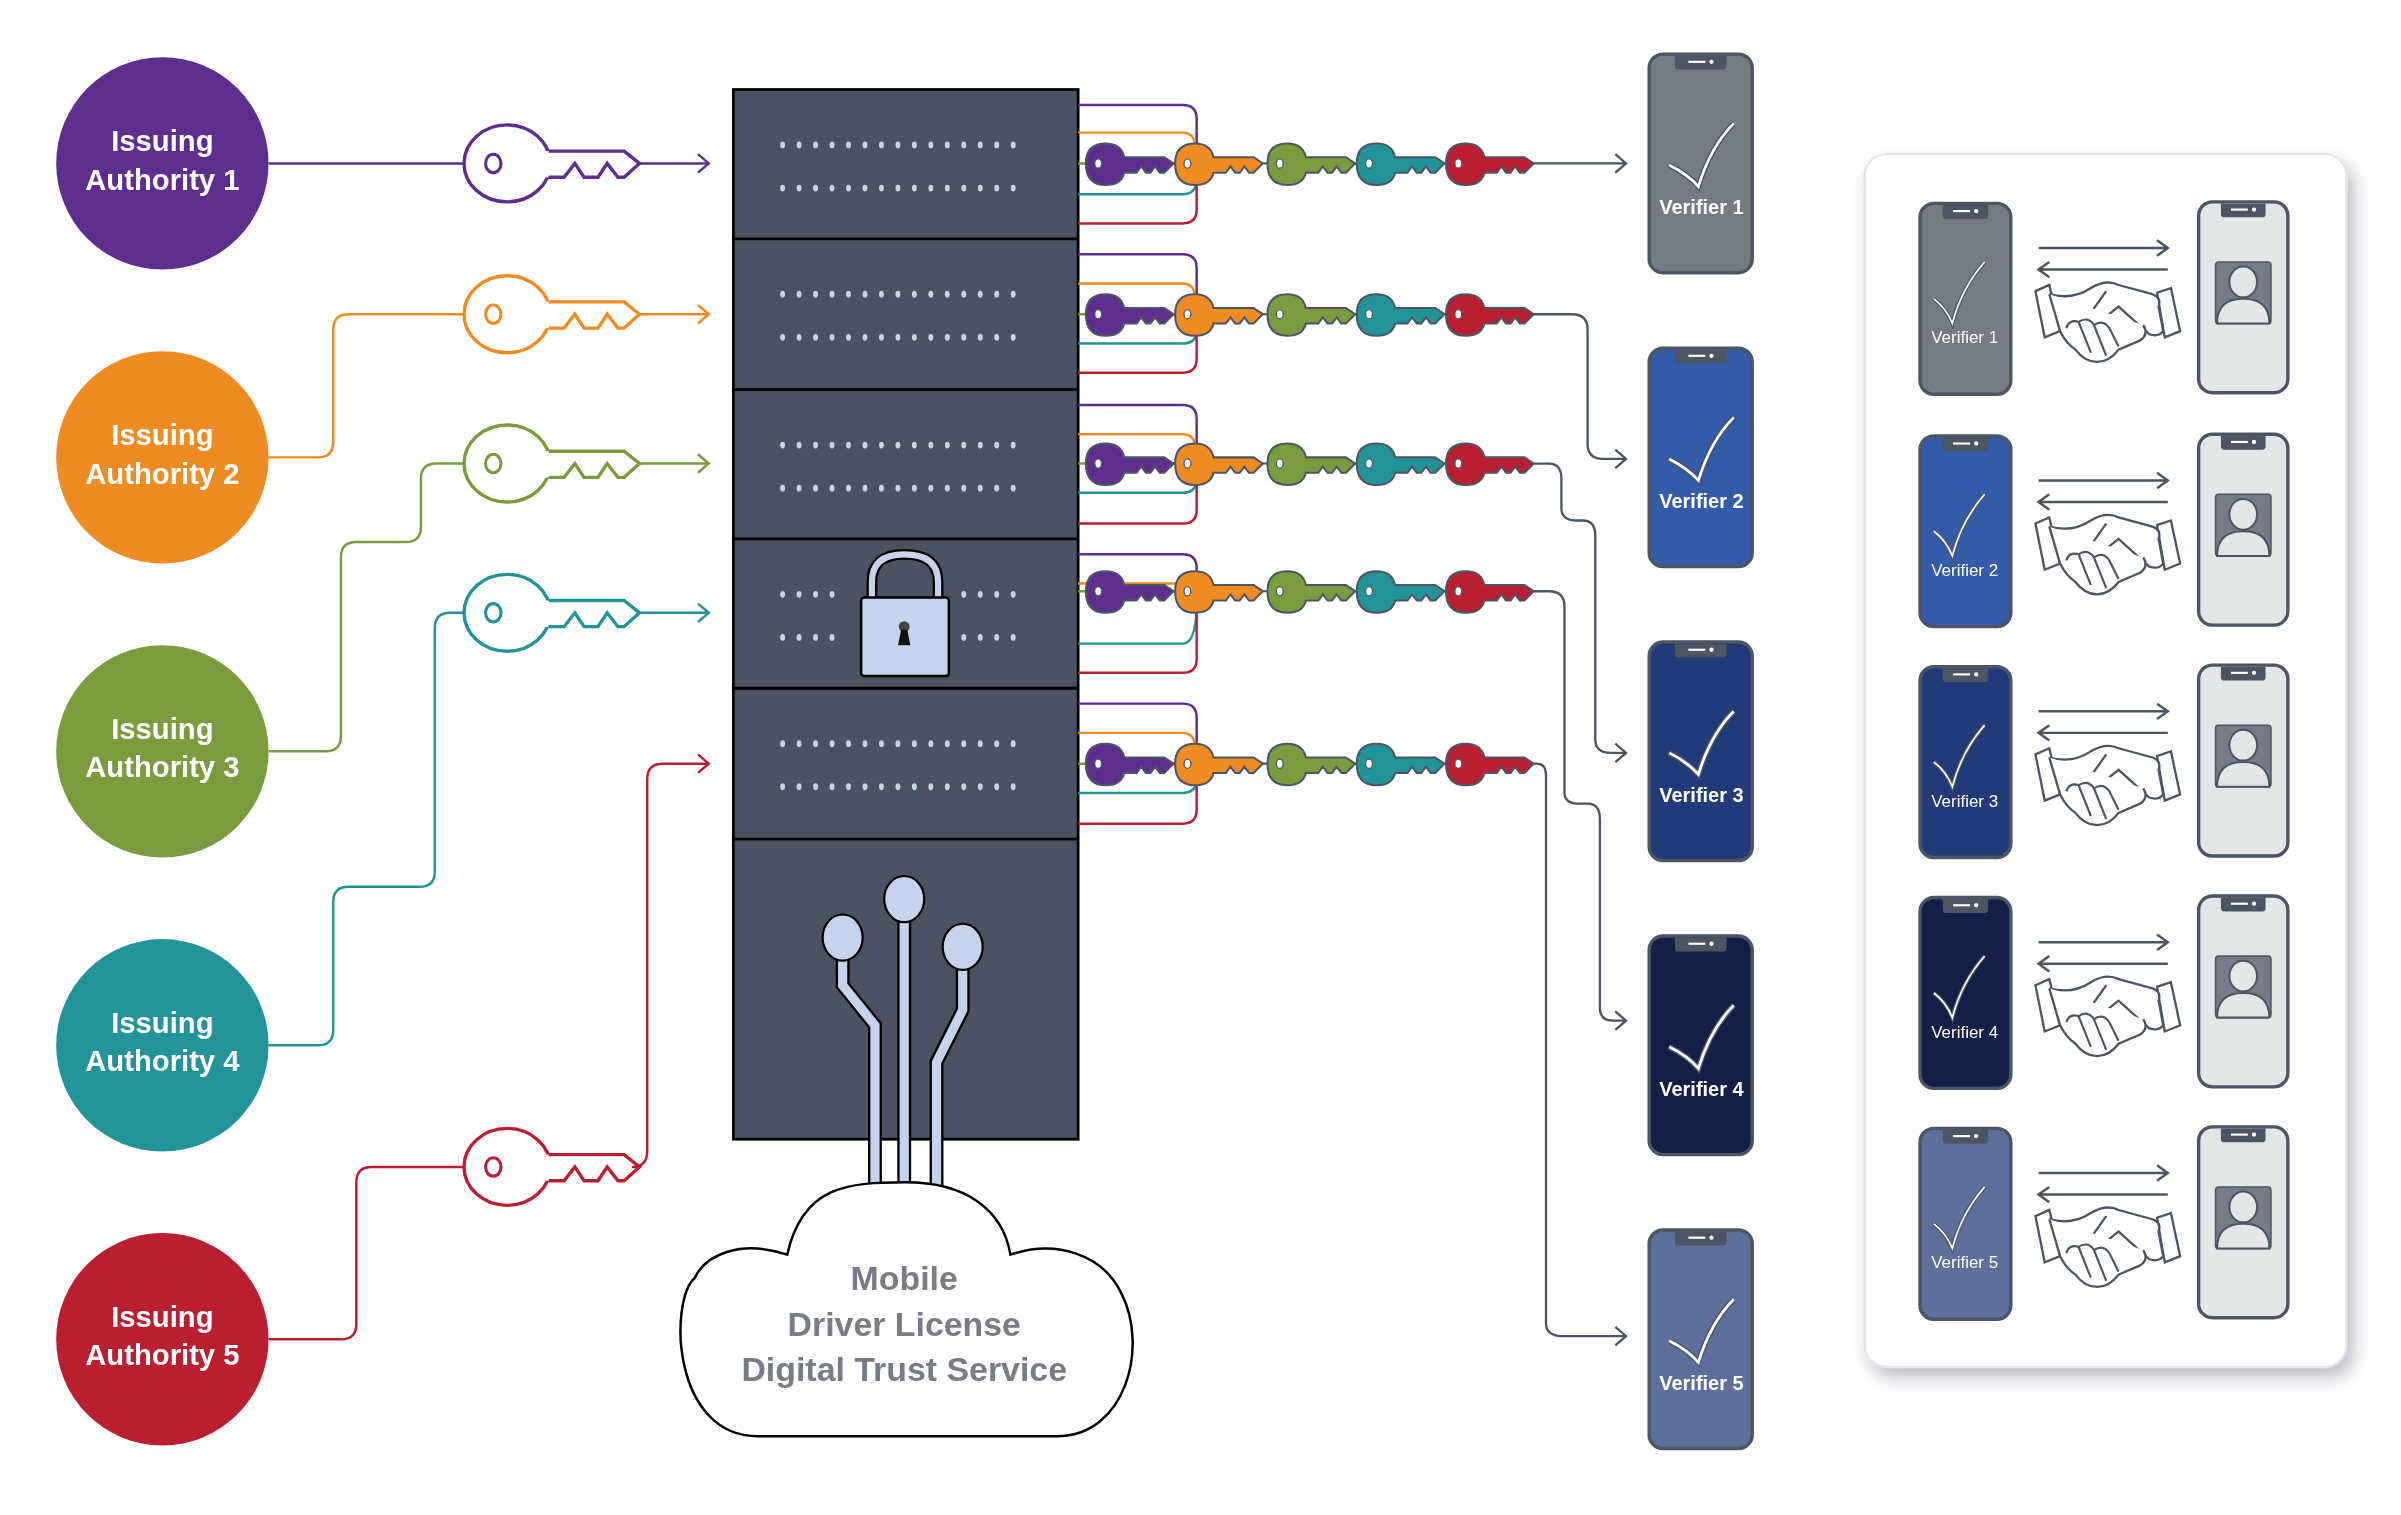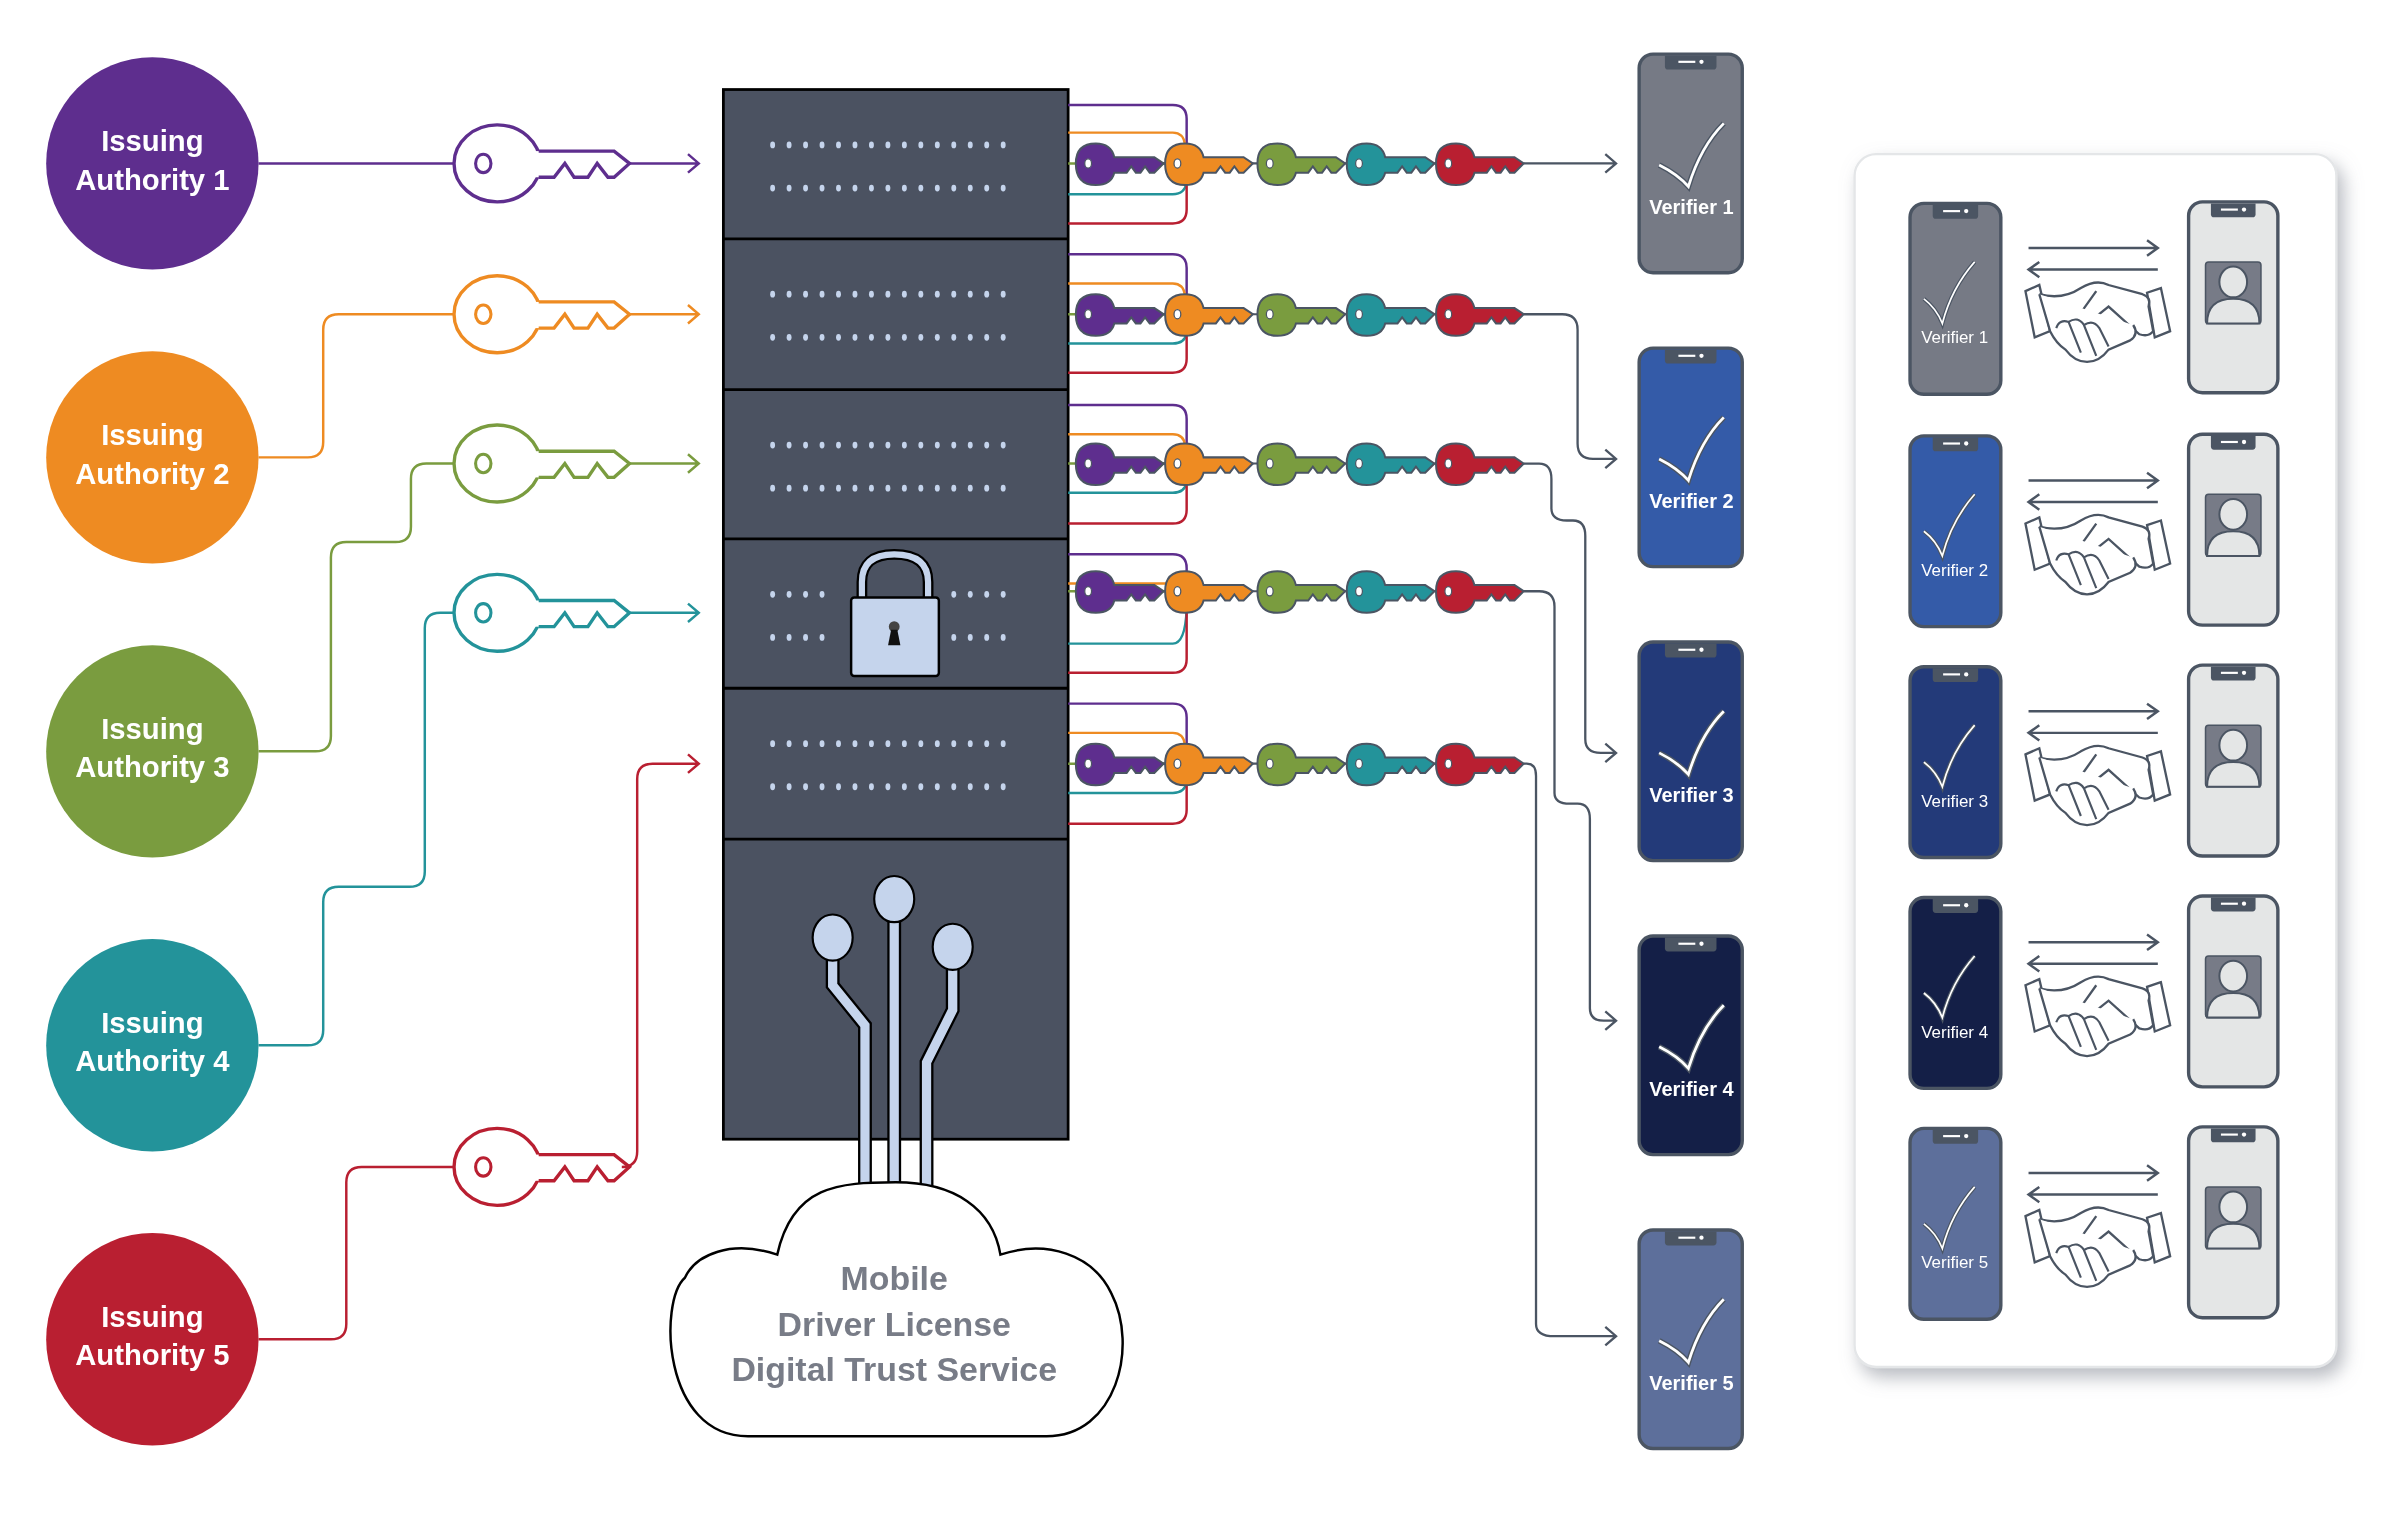--- a/index.html
+++ b/index.html
@@ -1,17 +1,17 @@
 <!DOCTYPE html>
 <html style="font-size:8px"><head>
 <meta charset="utf-8">
 <style>
   html, body { margin:0; padding:0; background:#ffffff; }
   body { width:2401px; height:1515px; overflow:hidden; }
-  #stage { position:absolute; left:0; top:0; width:2283px; height:1515px; }
+  #stage { position:absolute; left:10px; top:0; width:2283px; height:1515px; }
   svg { display:block; }
   .ia-text { font-family:"Liberation Sans", sans-serif; font-weight:700; fill:#ffffff; font-size:19px; }
   .ver-text { font-family:"Liberation Sans", sans-serif; font-weight:700; fill:#ffffff; font-size:13px; }
   .ver-small { font-family:"Liberation Sans", sans-serif; font-weight:400; fill:#ffffff; font-size:11px; }
   .cloud-text { font-family:"Liberation Sans", sans-serif; font-weight:700; fill:#787c87; font-size:22px; }
   .thin { fill:none; stroke-width:1.6; }
 </style>
 </head>
 <body>
 

